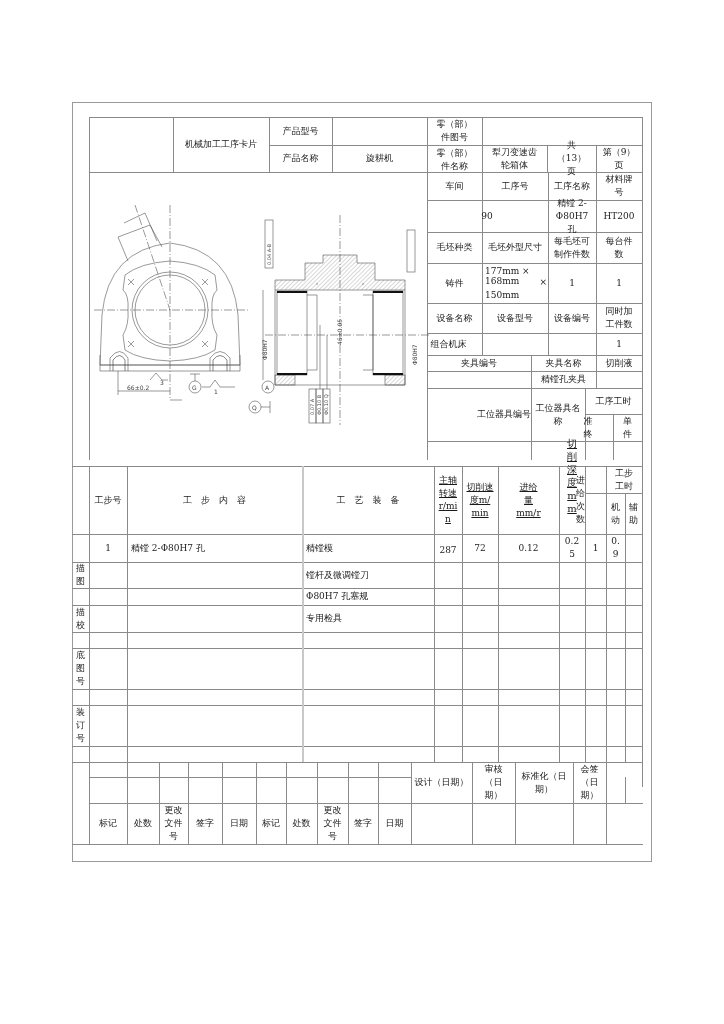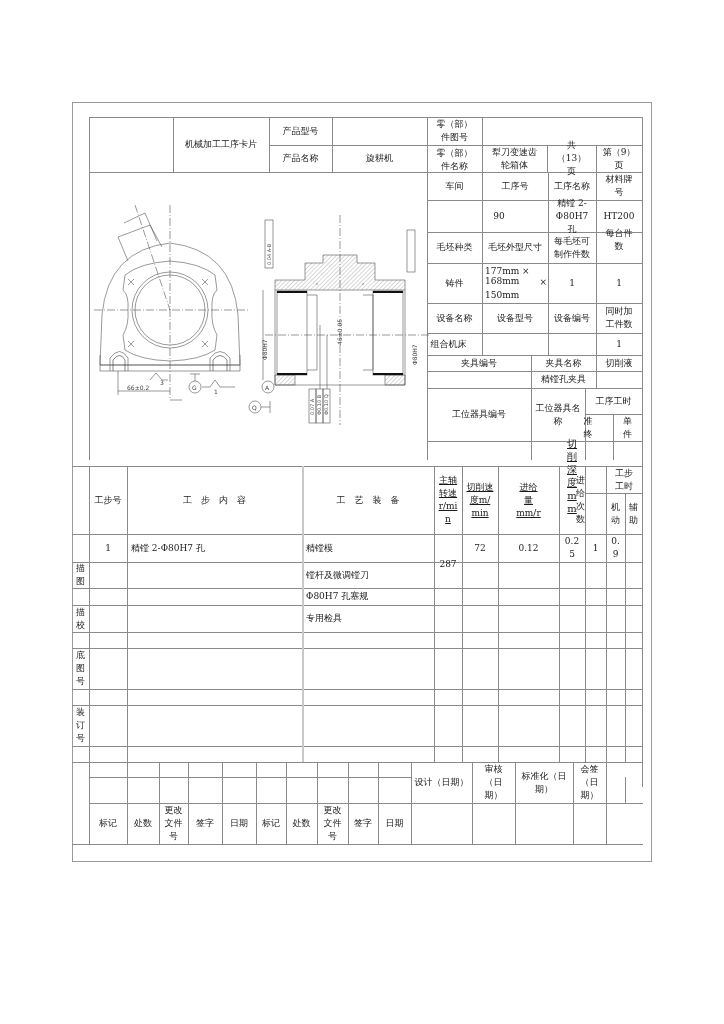--- a/index.html
+++ b/index.html
@@ -107,27 +107,27 @@
 <div class="cell" style="left:427px;top:145px;width:55px;height:27px;padding:15px 6px">零（部）件名称</div>
 <div class="cell" style="left:482px;top:145px;width:65px;height:27px;padding:0 6px">犁刀变速齿轮箱体</div>
 <div class="cell" style="left:547px;top:145px;width:49px;height:27px;padding:0 6px">共（13）页</div>
 <div class="cell" style="left:596px;top:145px;width:46px;height:27px;padding:0 6px">第（9）页</div>
 
 <div class="cell" style="left:427px;top:172px;width:55px;height:28px">车间</div>
 <div class="cell" style="left:482px;top:172px;width:66px;height:28px">工序号</div>
 <div class="cell" style="left:548px;top:172px;width:48px;height:28px">工序名称</div>
 <div class="cell" style="left:596px;top:172px;width:46px;height:28px;padding:0 8px">材料牌号</div>
 <div class="cell" style="left:427px;top:200px;width:55px;height:32px"></div>
-<div class="cell" style="left:466px;top:200px;width:66px;height:32px">90</div>
+<div class="cell" style="left:454px;top:200px;width:66px;height:32px">90</div>
 <div class="cell" style="left:548px;top:200px;width:48px;height:32px;padding:0 5px">精镗 2-Φ80H7 孔</div>
 <div class="cell" style="left:596px;top:200px;width:46px;height:32px">HT200</div>
 <div class="cell" style="left:427px;top:232px;width:55px;height:31px">毛坯种类</div>
 <div class="cell" style="left:482px;top:232px;width:66px;height:31px">毛坯外型尺寸</div>
 <div class="cell" style="left:548px;top:232px;width:48px;height:31px;padding:0 5px">每毛坯可制作件数</div>
-<div class="cell" style="left:596px;top:224px;width:46px;height:31px;padding:8px 7px">每台件数</div>
+<div class="cell" style="left:596px;top:232px;width:46px;height:31px;padding:8px 7px">每台件数</div>
 <div class="cell" style="left:427px;top:263px;width:55px;height:40px">铸件</div>
 <div style="position:absolute;left:482px;top:263px;width:66px;height:40px;font-size:9px">
   <div style="position:absolute;left:3px;top:3px">177mm × 168mm</div>
   <div style="position:absolute;right:1px;top:14px">×</div>
   <div style="position:absolute;left:3px;top:27px">150mm</div>
 </div>
 <div class="cell" style="left:548px;top:263px;width:48px;height:40px">1</div>
 <div class="cell" style="left:596px;top:263px;width:46px;height:40px">1</div>
 <div class="cell" style="left:427px;top:303px;width:55px;height:30px">设备名称</div>
 <div class="cell" style="left:482px;top:303px;width:66px;height:30px">设备型号</div>
@@ -136,21 +136,21 @@
 <div class="cell" style="left:421px;top:333px;width:55px;height:22px">组合机床</div>
 <div class="cell" style="left:482px;top:333px;width:66px;height:22px"></div>
 <div class="cell" style="left:548px;top:333px;width:48px;height:22px"></div>
 <div class="cell" style="left:596px;top:333px;width:46px;height:22px">1</div>
 <div class="cell" style="left:427px;top:355px;width:104px;height:16px">夹具编号</div>
 <div class="cell" style="left:531px;top:355px;width:65px;height:16px">夹具名称</div>
 <div class="cell" style="left:596px;top:355px;width:46px;height:16px">切削液</div>
 <div class="cell" style="left:427px;top:371px;width:104px;height:17px"></div>
 <div class="cell" style="left:531px;top:371px;width:65px;height:17px">精镗孔夹具</div>
 <div class="cell" style="left:596px;top:371px;width:46px;height:17px"></div>
-<div class="cell" style="left:427px;top:388px;width:104px;height:53px">工位器具编号</div>
+<div class="cell" style="left:452px;top:388px;width:104px;height:53px">工位器具编号</div>
 <div class="cell" style="left:531px;top:388px;width:54px;height:53px">工位器具名称</div>
 <div class="cell" style="left:585px;top:388px;width:57px;height:26px;padding:0 10px">工序工时</div>
 <div class="cell" style="left:574px;top:414px;width:28px;height:27px;padding:0 7px">准终</div>
 <div class="cell" style="left:613px;top:414px;width:29px;height:27px;padding:0 7px">单件</div>
 
 <svg class="drawing" width="340" height="285" viewBox="0 0 340 285" stroke="#555" fill="none" stroke-width="0.6" font-family="DejaVu Sans, sans-serif">
   <defs>
     <pattern id="hatch" width="3" height="3" patternUnits="userSpaceOnUse" patternTransform="rotate(45)">
       <line x1="0" y1="0" x2="0" y2="3" stroke="#777" stroke-width="0.6"></line>
     </pattern>
@@ -241,21 +241,21 @@
 <div class="cell u" style="left:498px;top:466px;width:61px;height:68px;padding:0 24px">进给量mm/r</div>
 <div class="cell u" style="left:559px;top:442px;width:26px;height:68px;word-break:break-all;padding:0 7px;font-size:10px">切削深度mm</div>
 <div class="cell" style="left:570px;top:466px;width:21px;height:68px;padding:0 5px">进给次数</div>
 <div class="cell" style="left:606px;top:466px;width:36px;height:27px;padding:0 8px">工步工时</div>
 <div class="cell" style="left:606px;top:493px;width:19px;height:41px;padding:0 4px">机动</div>
 <div class="cell" style="left:625px;top:493px;width:17px;height:41px;padding:0 3px">辅助</div>
 
 <div class="cell" style="left:89px;top:534px;width:38px;height:28px">1</div>
 <div class="cell left" style="left:127px;top:534px;width:175px;height:28px">精镗 2-Φ80H7 孔</div>
 <div class="cell left" style="left:302px;top:534px;width:132px;height:28px">精镗模</div>
-<div class="cell" style="left:434px;top:550px;width:28px;height:28px">287</div>
+<div class="cell" style="left:434px;top:536px;width:28px;height:28px">287</div>
 <div class="cell" style="left:462px;top:534px;width:36px;height:28px">72</div>
 <div class="cell" style="left:498px;top:534px;width:61px;height:28px">0.12</div>
 <div class="cell" style="left:559px;top:534px;width:26px;height:28px;word-break:break-all;padding:0 5px">0.25</div>
 <div class="cell" style="left:585px;top:534px;width:21px;height:28px">1</div>
 <div class="cell" style="left:606px;top:534px;width:19px;height:28px;word-break:break-all;padding:0 4px">0.9</div>
 <div class="cell" style="left:625px;top:534px;width:17px;height:28px"></div>
 
 <div class="cell left" style="left:302px;top:562px;width:132px;height:26px">镗杆及微调镗刀</div>
 <div class="cell left" style="left:302px;top:588px;width:132px;height:17px">Φ80H7 孔塞规</div>
 <div class="cell left" style="left:302px;top:605px;width:132px;height:27px">专用检具</div>

